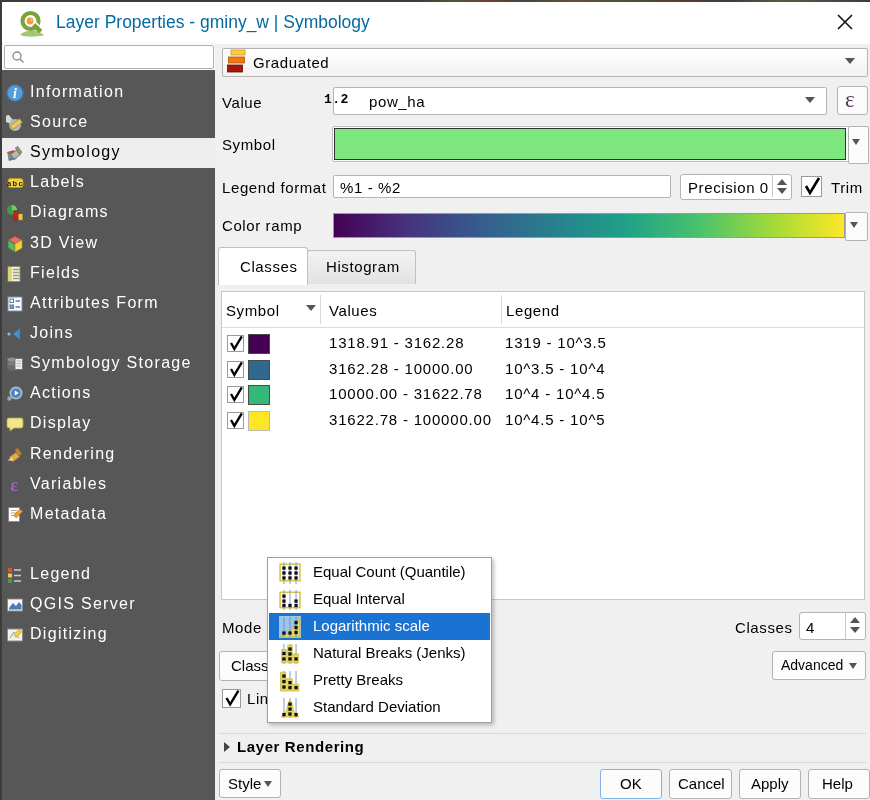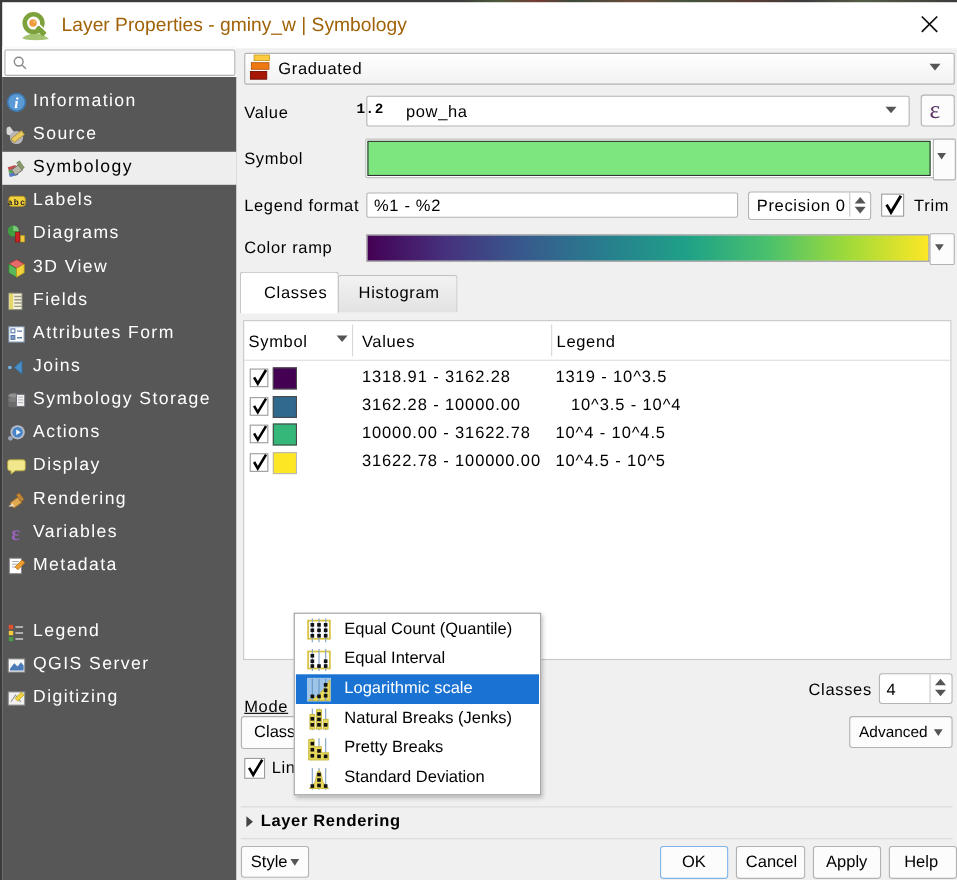--- a/index.html
+++ b/index.html
@@ -1,19 +1,19 @@
 <!DOCTYPE html>
 <html><head><meta charset="utf-8"><style>
 html,body{margin:0;padding:0;}
 #app{position:relative;width:870px;height:800px;font-family:"Liberation Sans",sans-serif;background:#f0f0f0;overflow:hidden;}
 .abs{position:absolute;}
 #topstrip{left:0;top:0;width:870px;height:2px;background:linear-gradient(90deg,#3c3c3c 0%,#3c3c3c 48%,#4a5a3a 52%,#743c34 56%,#3c4a3c 60%,#6a4a3a 66%,#44543c 72%,#5a3c34 78%,#3c3c3c 84%,#545c44 90%,#3c3c3c 100%);}
 #leftstrip{left:0;top:0;width:2px;height:800px;background:#3c3c3c;}
 #titlebar{left:2px;top:2px;width:868px;height:42px;background:#ffffff;}
-#title{left:56px;top:12px;font-size:17.5px;color:#a16207;}
+#title{left:56px;top:12px;font-size:17.5px;color:#0369a1;}
 #closex{left:836px;top:13px;width:18px;height:18px;}
 #searchwrap{left:2px;top:42px;width:213px;height:28px;background:#fafafa;}
 #searchbox{left:4px;top:45px;width:208px;height:22px;background:#fff;border:1px solid #b0b0b0;border-radius:2px;}
 #sidebar{left:2px;top:70px;width:213px;height:730px;background:#575757;}
 .sbitem{position:absolute;left:2px;width:213px;height:30px;color:#ffffff;font-size:16px;letter-spacing:1.3px;}
 .sbitem .ic{position:absolute;left:4px;top:6px;width:18px;height:18px;}
 .sbitem .lb{position:absolute;left:28px;top:5px;}
 .sbsel{background:#eeeeee;color:#000000;}
 #panel{left:215px;top:44px;width:655px;height:756px;background:#f0f0f0;}
 .lbl{position:absolute;font-size:15px;color:#000;letter-spacing:0.6px;}
@@ -278,21 +278,21 @@
         <span class="abs" style="left:283px;top:3px;">1319 - 10^3.5</span>
       </div>
 <div class="trow" style="top:65px;">
         <span class="chk" style="left:5px;top:4px;width:15px;height:15px;">
           <svg width="20" height="22" viewBox="0 0 24 26">
             <path d="M6 13 L10 20 L19 5" stroke="#000" stroke-width="2.8" fill="none"></path>
           </svg>
         </span>
         <span class="sw" style="background:#31688e;"></span>
         <span class="abs" style="left:107px;top:3px;">3162.28 - 10000.00</span>
-        <span class="abs" style="left:297px;top:3px;">10^3.5 - 10^4</span>
+        <span class="abs" style="left:283px;top:3px;">10^3.5 - 10^4</span>
       </div>
 <div class="trow" style="top:90px;">
         <span class="chk" style="left:5px;top:4px;width:15px;height:15px;">
           <svg width="20" height="22" viewBox="0 0 24 26">
             <path d="M6 13 L10 20 L19 5" stroke="#000" stroke-width="2.8" fill="none"></path>
           </svg>
         </span>
         <span class="sw" style="background:#35b779;"></span>
         <span class="abs" style="left:107px;top:3px;">10000.00 - 31622.78</span>
         <span class="abs" style="left:283px;top:3px;">10^4 - 10^4.5</span>
@@ -302,21 +302,21 @@
           <svg width="20" height="22" viewBox="0 0 24 26">
             <path d="M6 13 L10 20 L19 5" stroke="#000" stroke-width="2.8" fill="none"></path>
           </svg>
         </span>
         <span class="sw" style="background:#fde725;border-color:#b8b8b8;"></span>
         <span class="abs" style="left:107px;top:3px;">31622.78 - 100000.00</span>
         <span class="abs" style="left:283px;top:3px;">10^4.5 - 10^5</span>
       </div>
 </div>
 
-<div class="lbl" style="left:222px;top:634px;text-decoration:underline;">Mode</div>
+<div class="lbl" style="left:222px;top:619px;">Mode</div>
 <div class="lbl" style="left:735px;top:619px;">Classes</div>
 <div class="inp" style="left:799px;top:612px;width:65px;height:26px;border-radius:3px;"></div>
 <div class="lbl" style="left:806px;top:619px;">4</div>
 <div class="sep" style="left:845px;top:613px;width:1px;height:26px;background:#c8c8c8;"></div>
 <div class="uparrow" style="left:850px;top:617px;"></div>
 <div class="arrow" style="left:850px;top:627px;"></div>
 
 <div class="btn" style="left:219px;top:651px;width:80px;height:28px;">
       <span style="position:absolute;left:11px;top:5px;">Classify</span>
     </div>

